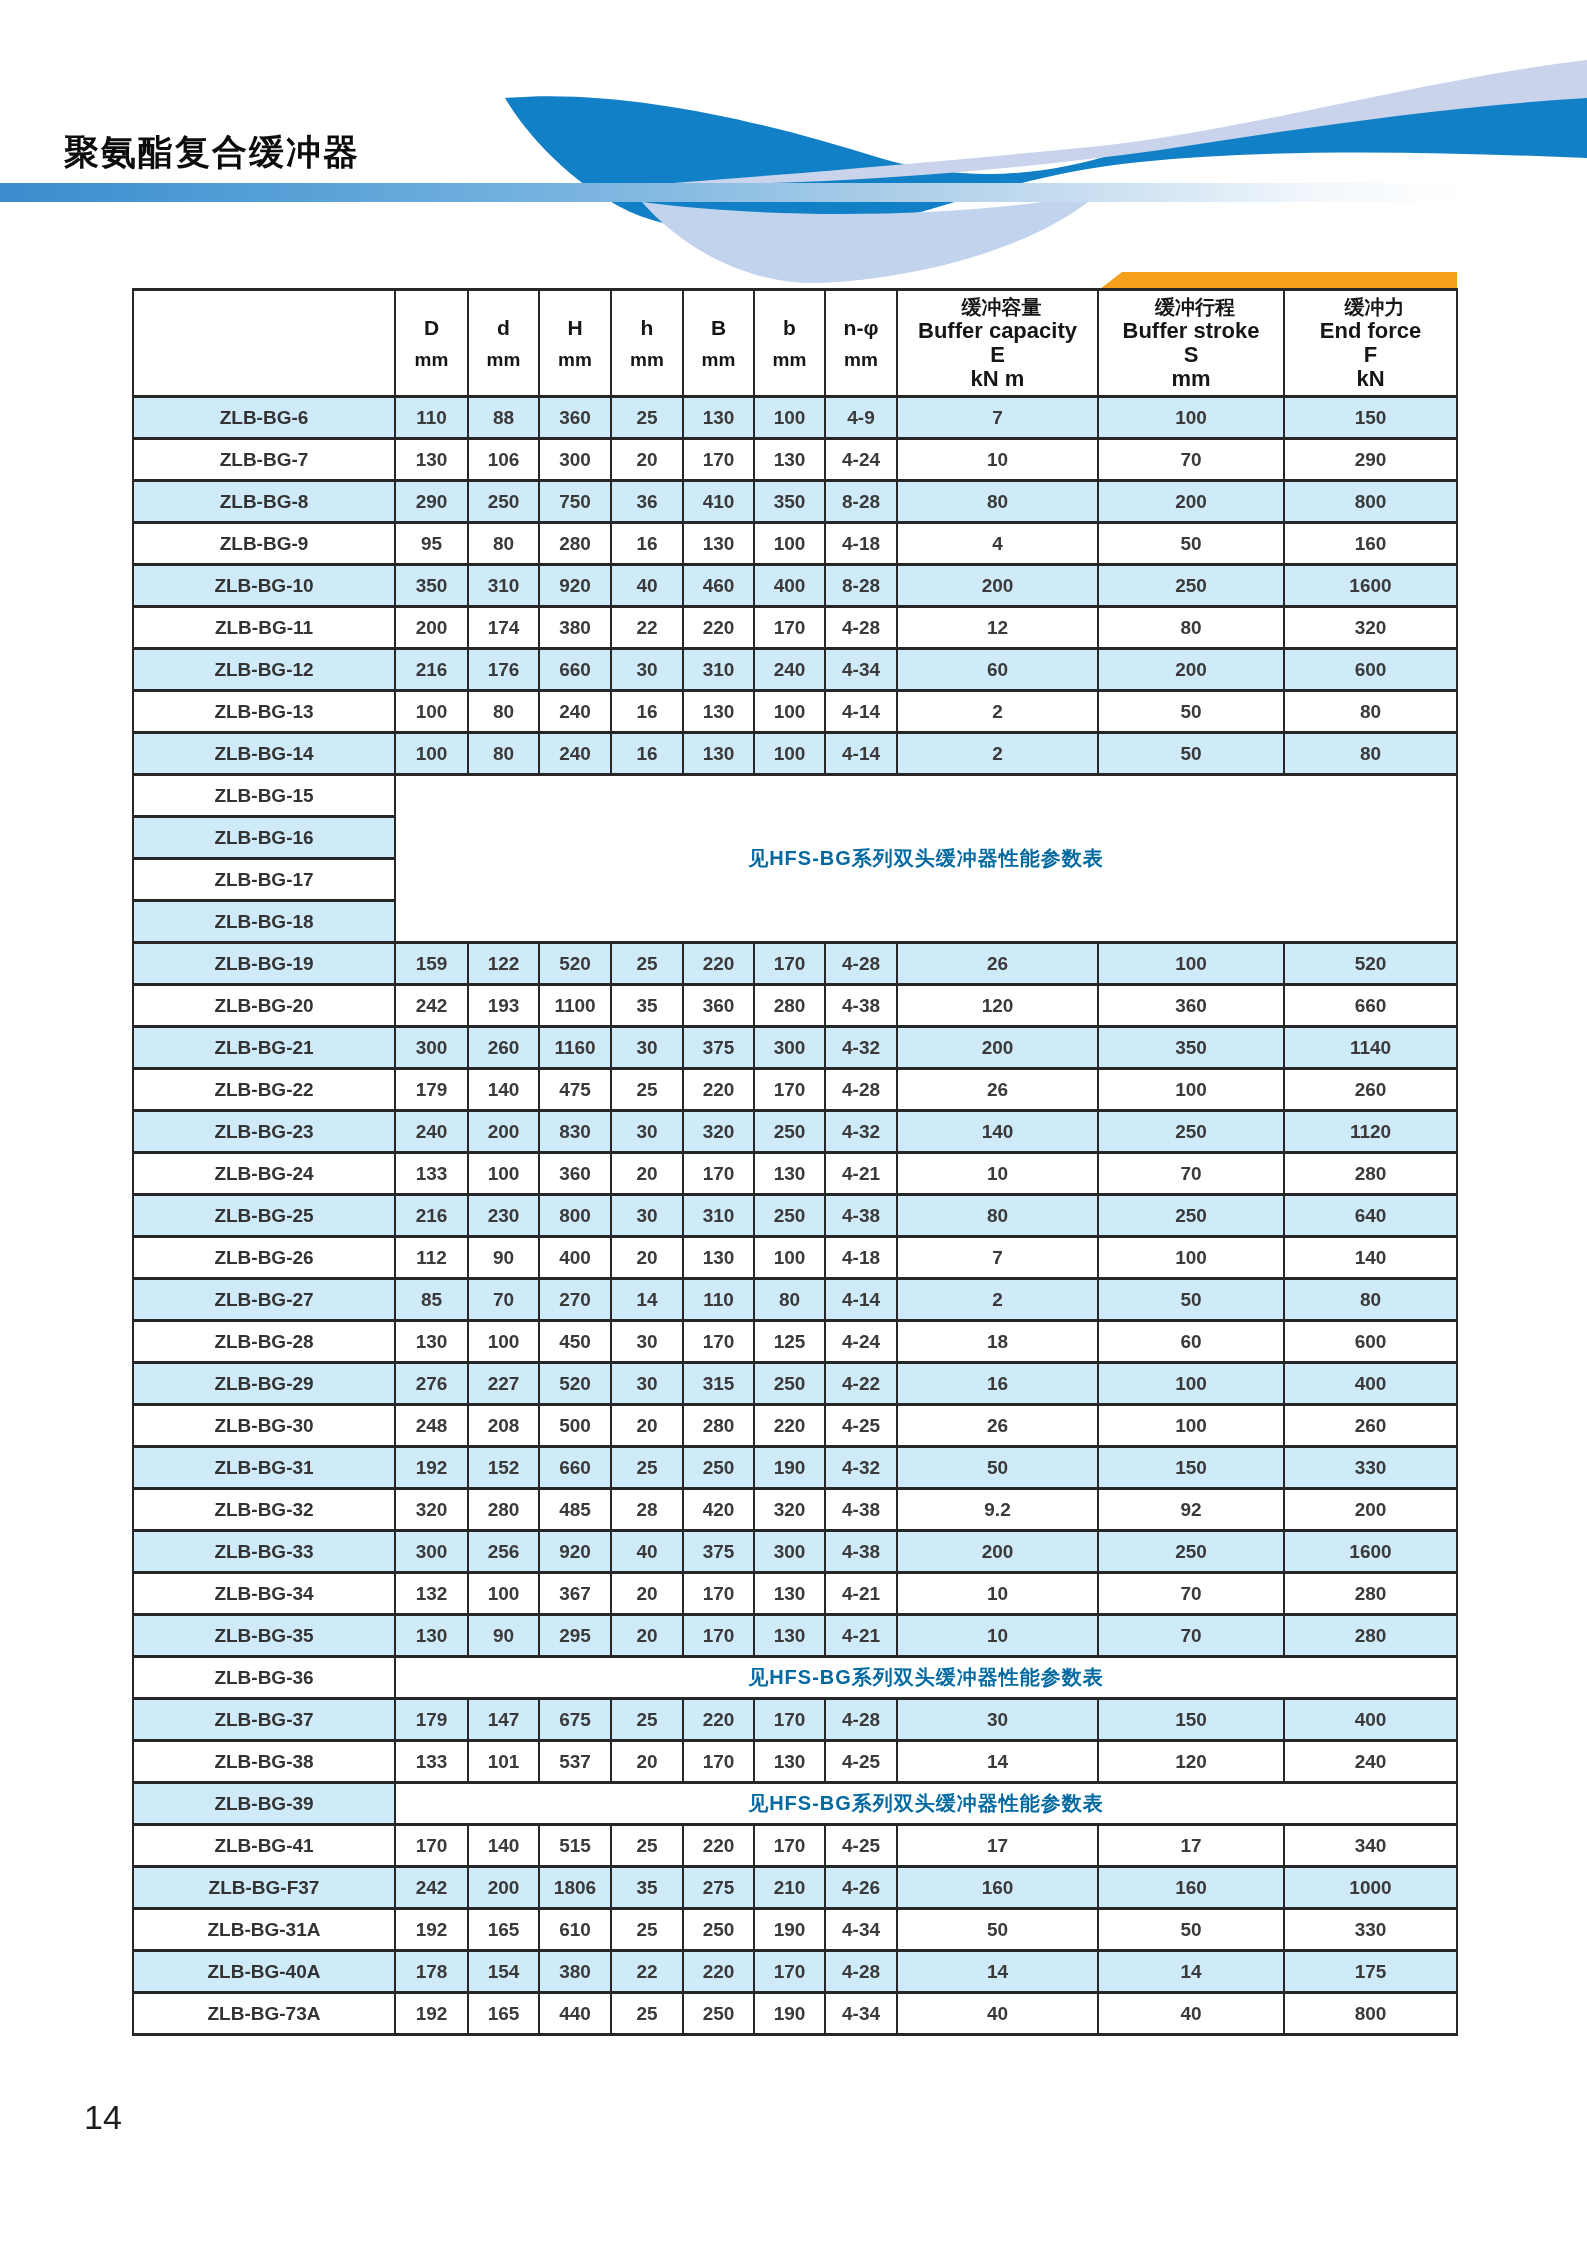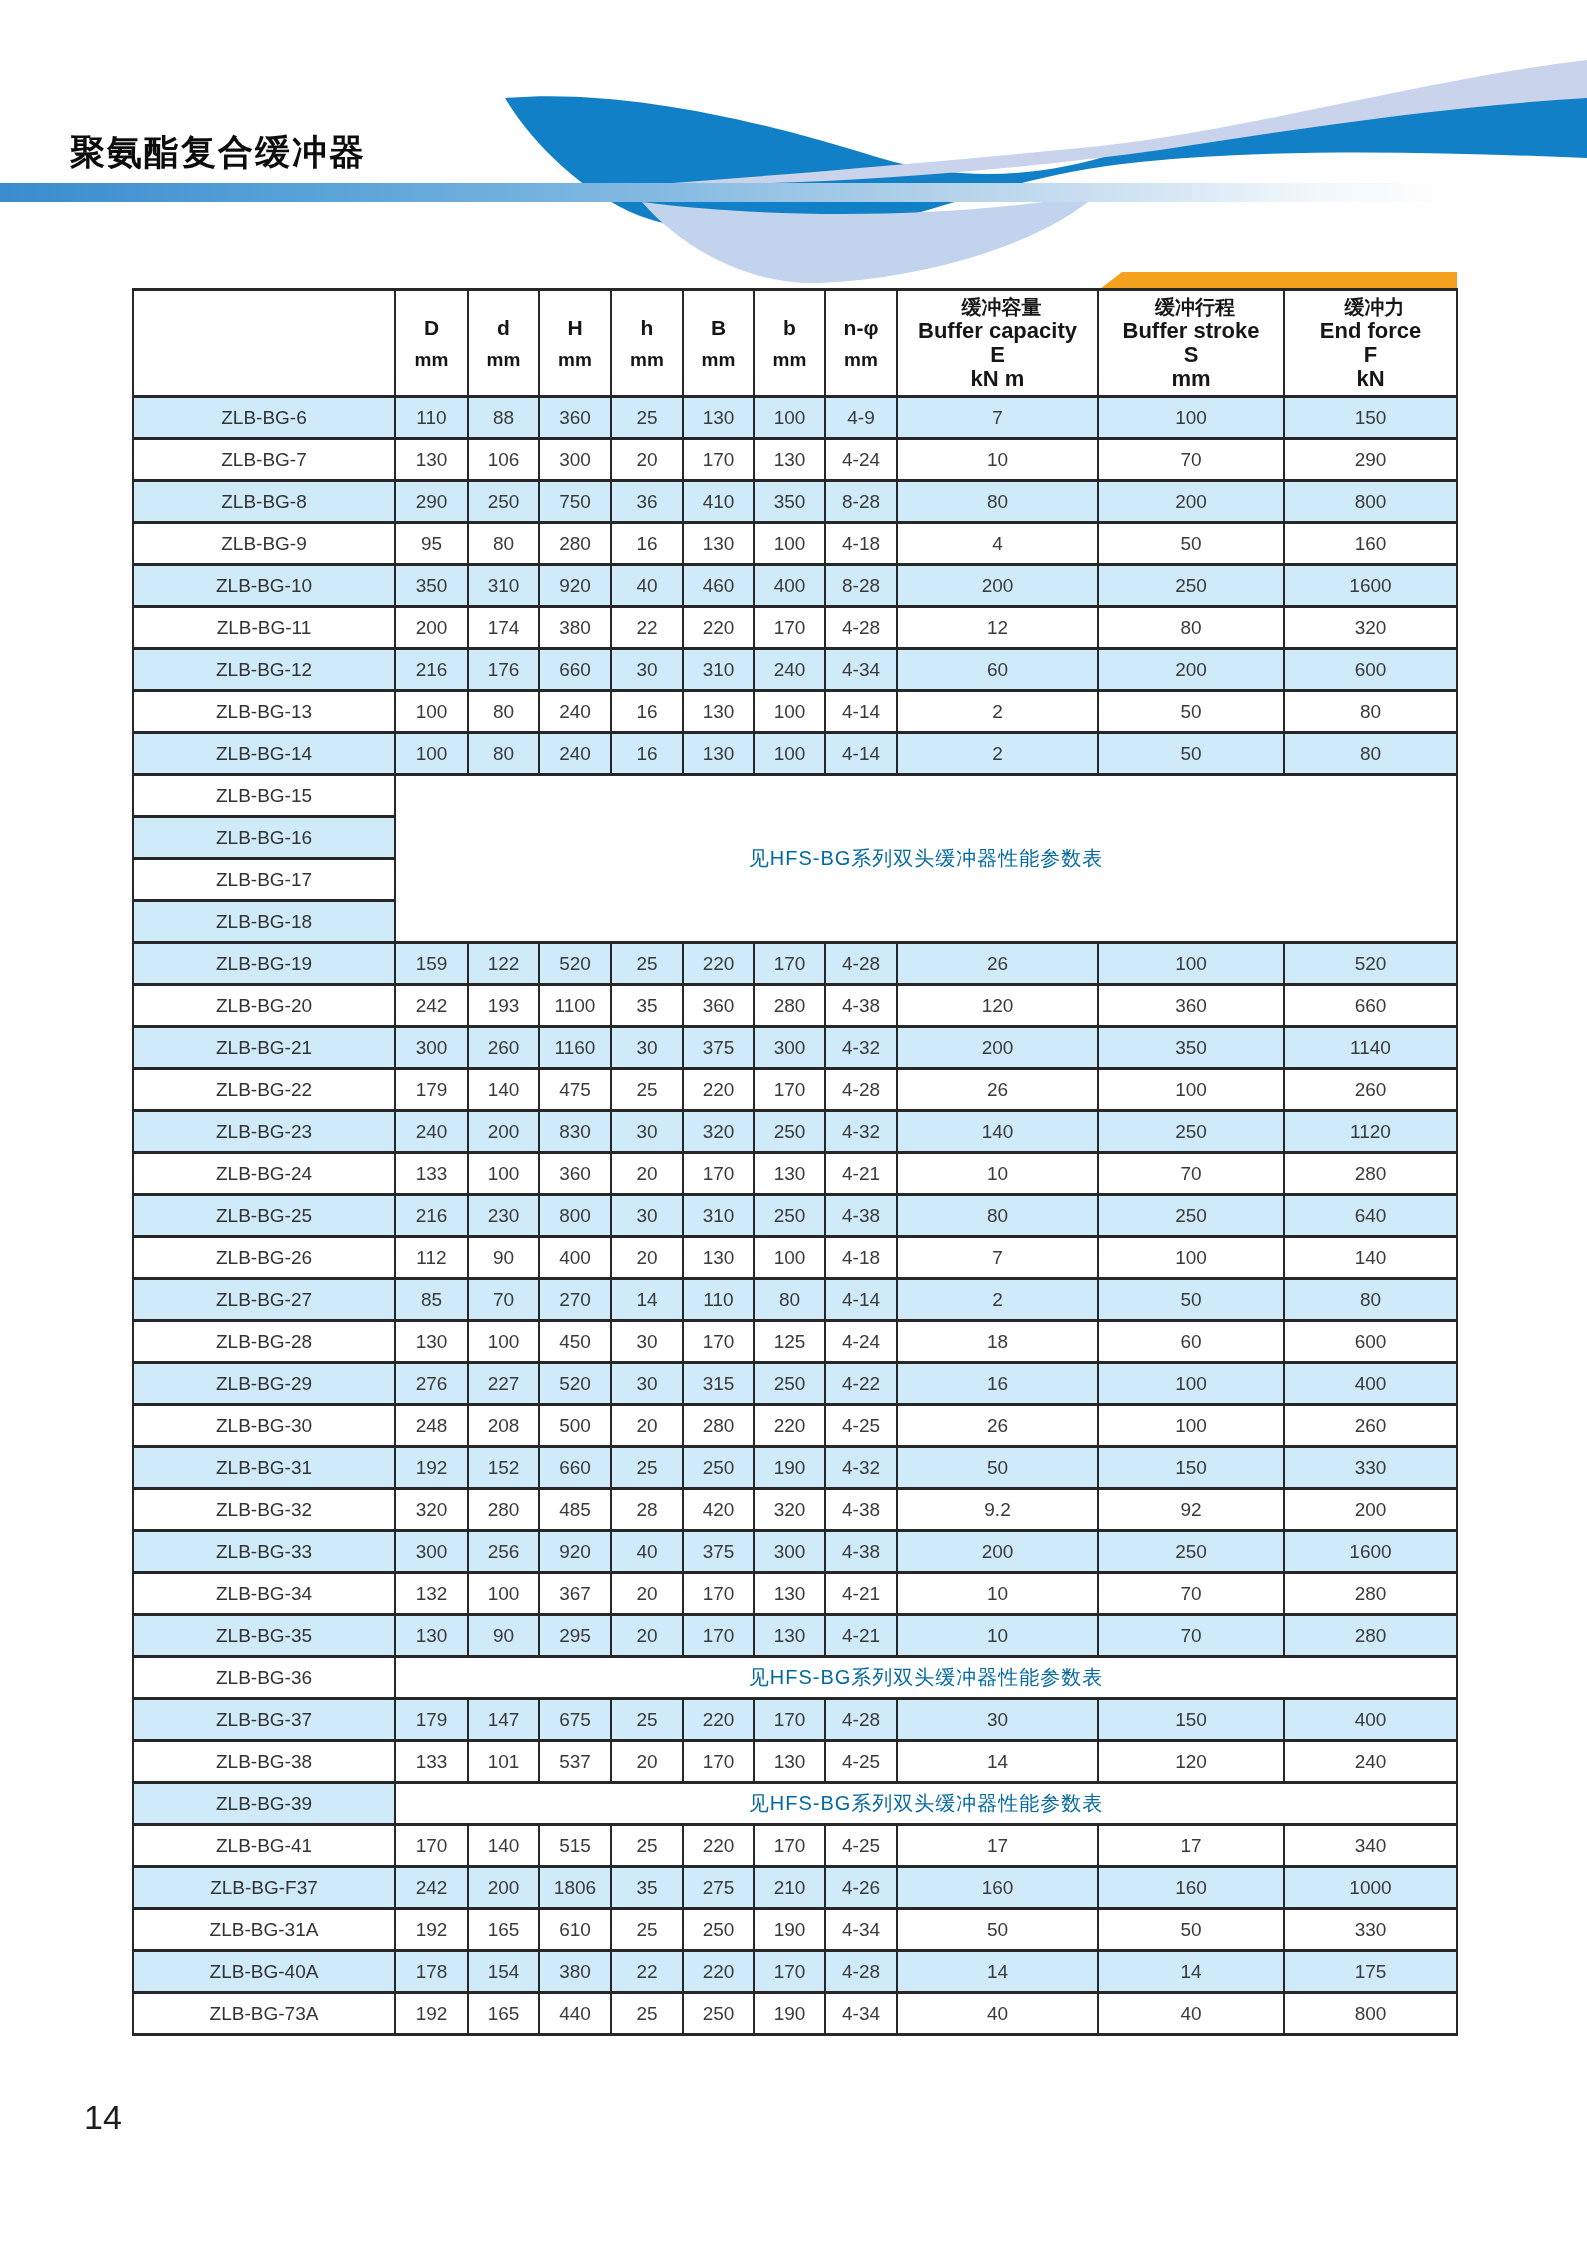--- a/index.html
+++ b/index.html
@@ -12,42 +12,42 @@
   .swoosh-dark{fill:var(--swoosh-dark);}
   .swoosh-light{fill:var(--swoosh-light);}
   .swoosh-curl{fill:var(--swoosh-curl);}
   .grad-bar{
     position:absolute;left:0;top:183px;width:1466px;height:19px;z-index:2;
     background:linear-gradient(to right,
       var(--bar-left) 0%, #5aa3d8 22%, #84bae2 45%, #aecfe9 62%,
       #d2e4f3 78%, rgba(233,242,250,.55) 90%, rgba(255,255,255,0) 100%);
   }
   .page-title{
-    position:absolute;left:70px;top:129px;margin:0;z-index:3;
+    position:absolute;left:64px;top:129px;margin:0;z-index:3;
     font-family:Liberation Serif, serif;
     font-size:35px;font-weight:bold;letter-spacing:2px;color:#0c0c0c;white-space:nowrap;text-align:right;
   }
   
   .orange-tab{
     position:absolute;left:1100px;top:272px;width:357px;height:17px;z-index:4;
     background:var(--accent-orange);
     clip-path:polygon(22px 0, 100% 0, 100% 100%, 0 100%);
   }
   
   table.spec{
     position:absolute;left:132px;top:288px;width:1324px;z-index:5;
     border-collapse:collapse;table-layout:fixed;background:#fff;
   }
   .spec th,.spec td{
     border-left:2px solid #272727;border-right:2px solid #272727;
     border-top:3px solid #272727;border-bottom:3px solid #272727;
     text-align:center;vertical-align:middle;padding:0;overflow:hidden;
   }
   .spec thead tr{height:107px;}
-  .spec tbody tr{height:42px;}
+  .spec tbody tr{height:42px;font-weight:bold;}
   .spec td{font-size:19px;color:#3a3a3a;}
   td.model{font-size:19px;color:#333;}
   td.shade{background:var(--row-shade);}
   td.note{font-size:20px;color:#0369a1;background:#fff;letter-spacing:1px;}
   .dim-h{display:flex;flex-direction:column;align-items:center;justify-content:center;gap:13px;color:#161616;}
   .dim-h .sym{font-size:21px;line-height:20px;}
   .dim-h .unit{font-size:19px;line-height:18px;}
   .perf-h{display:flex;flex-direction:column;align-items:center;justify-content:center;color:#161616;}
   .perf-h span{font-size:22px;line-height:24px;}
   .perf-h .zh{font-size:20px;padding-left:8px;}

